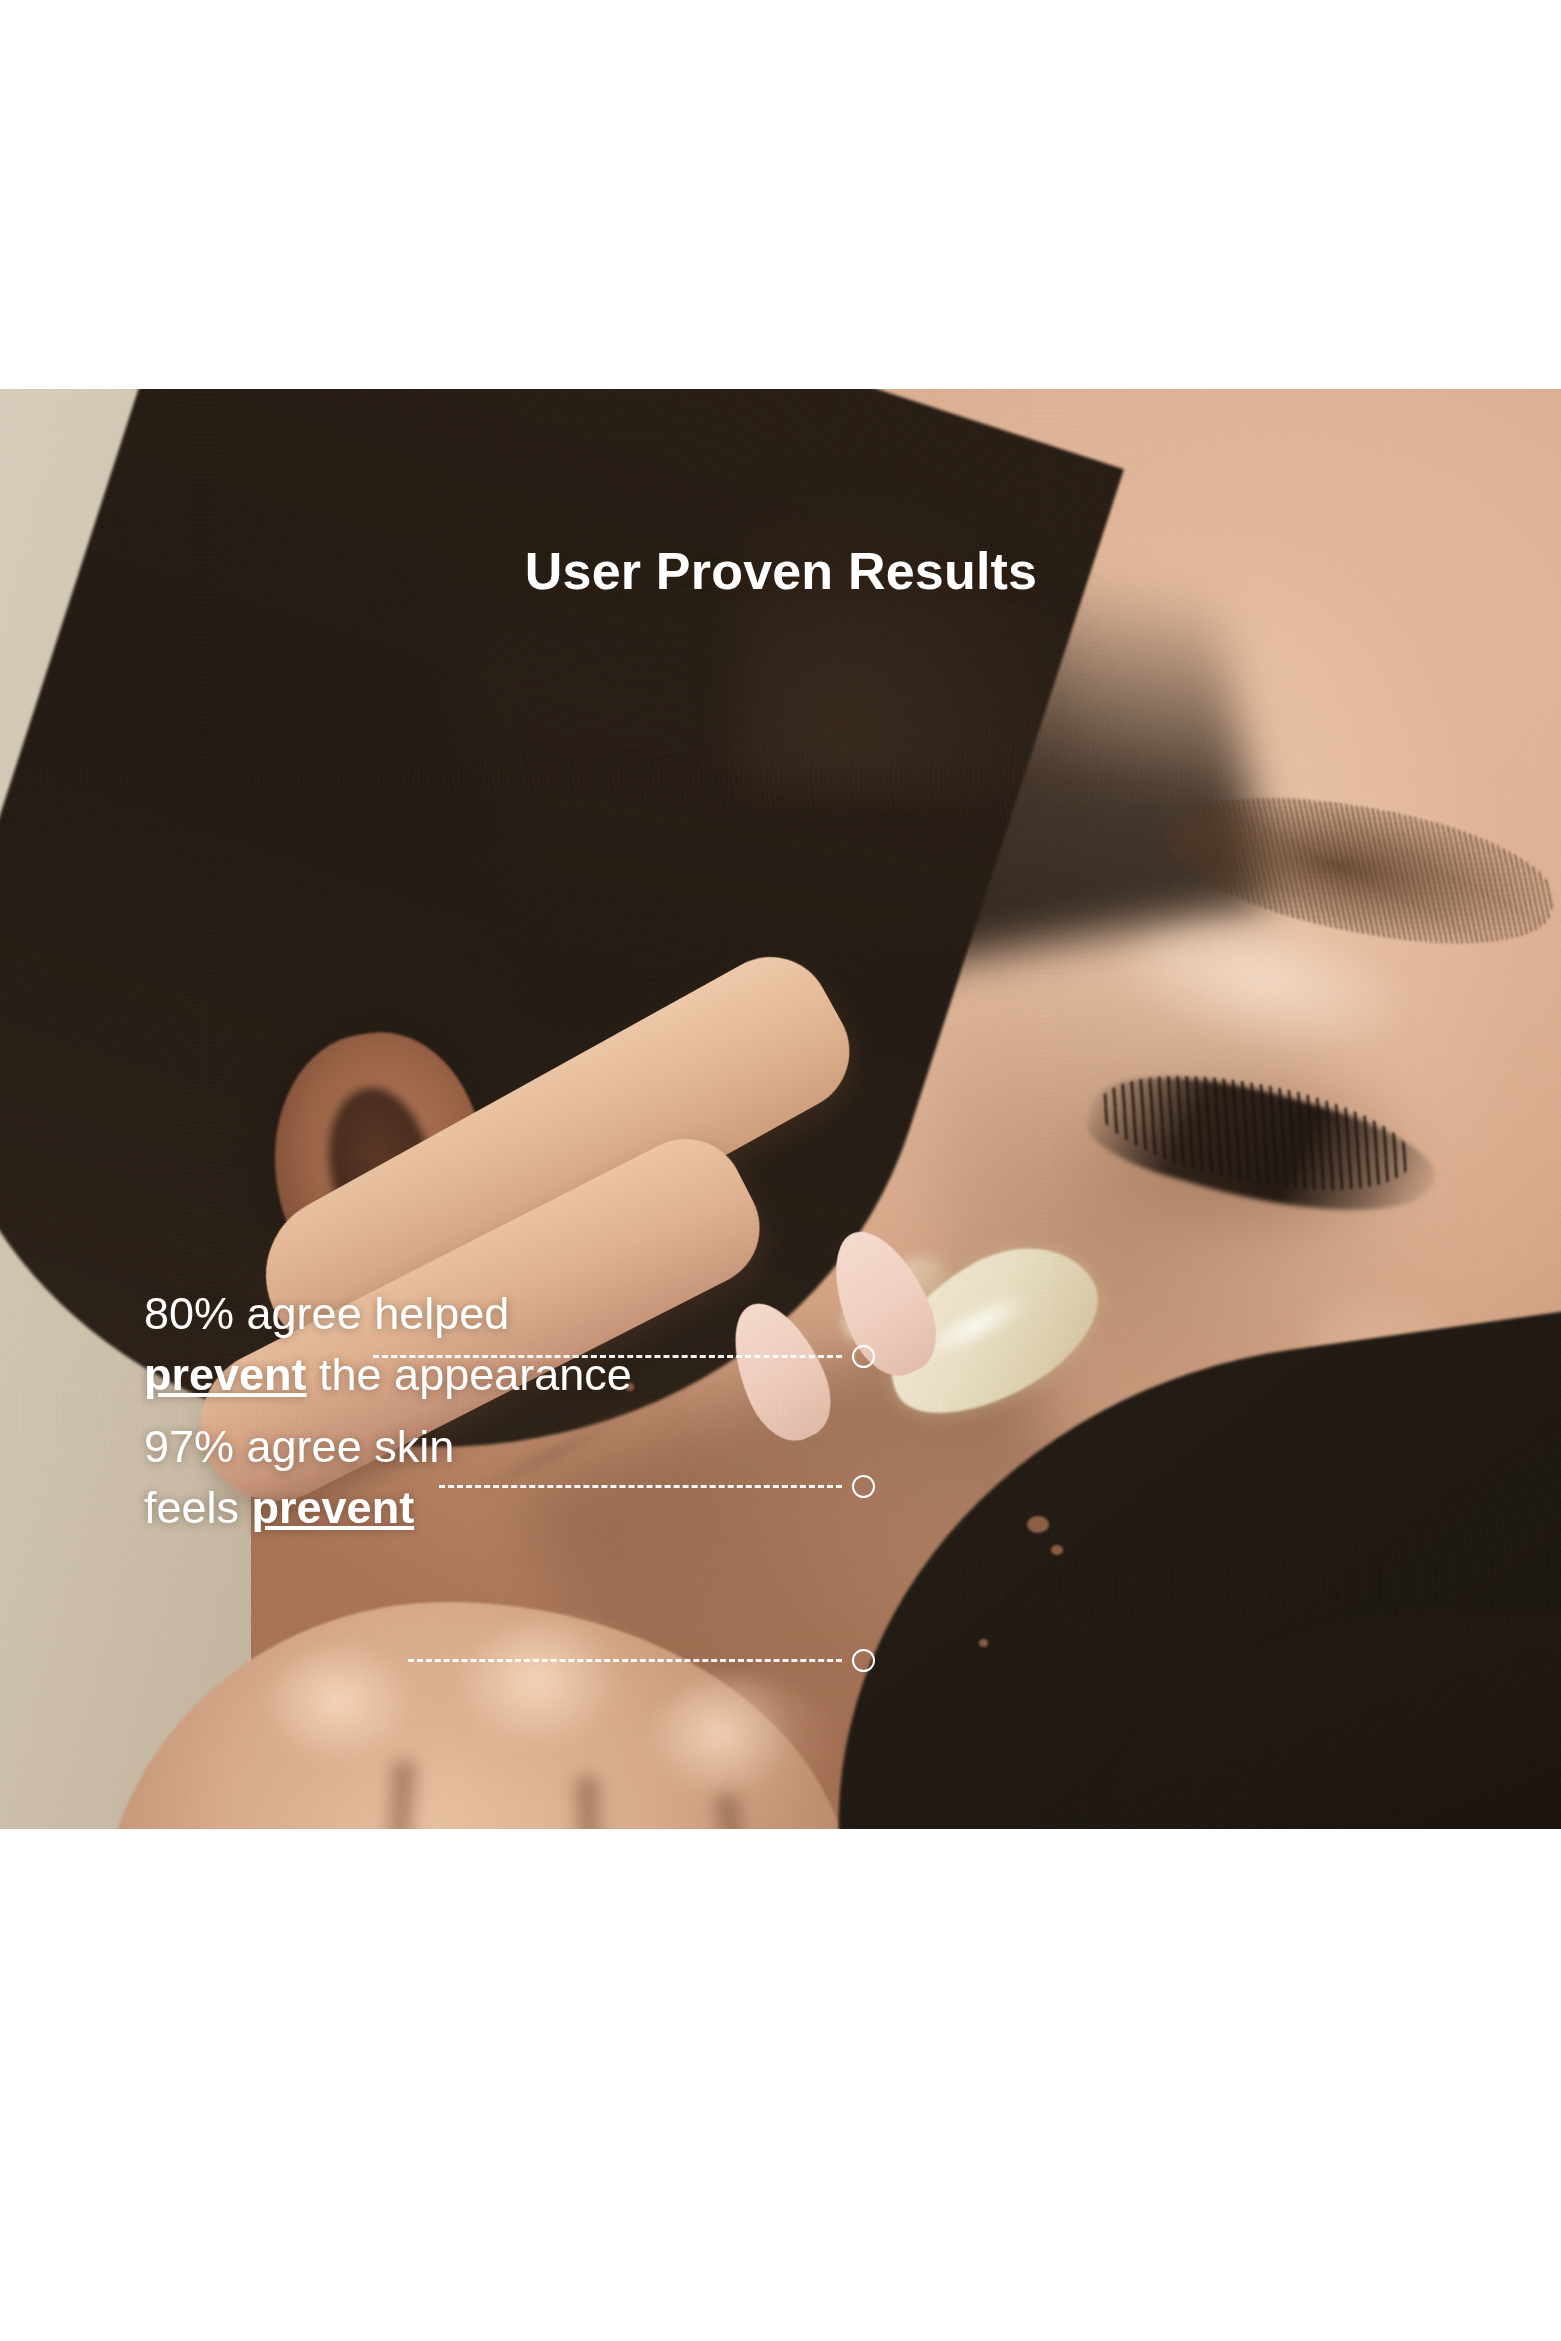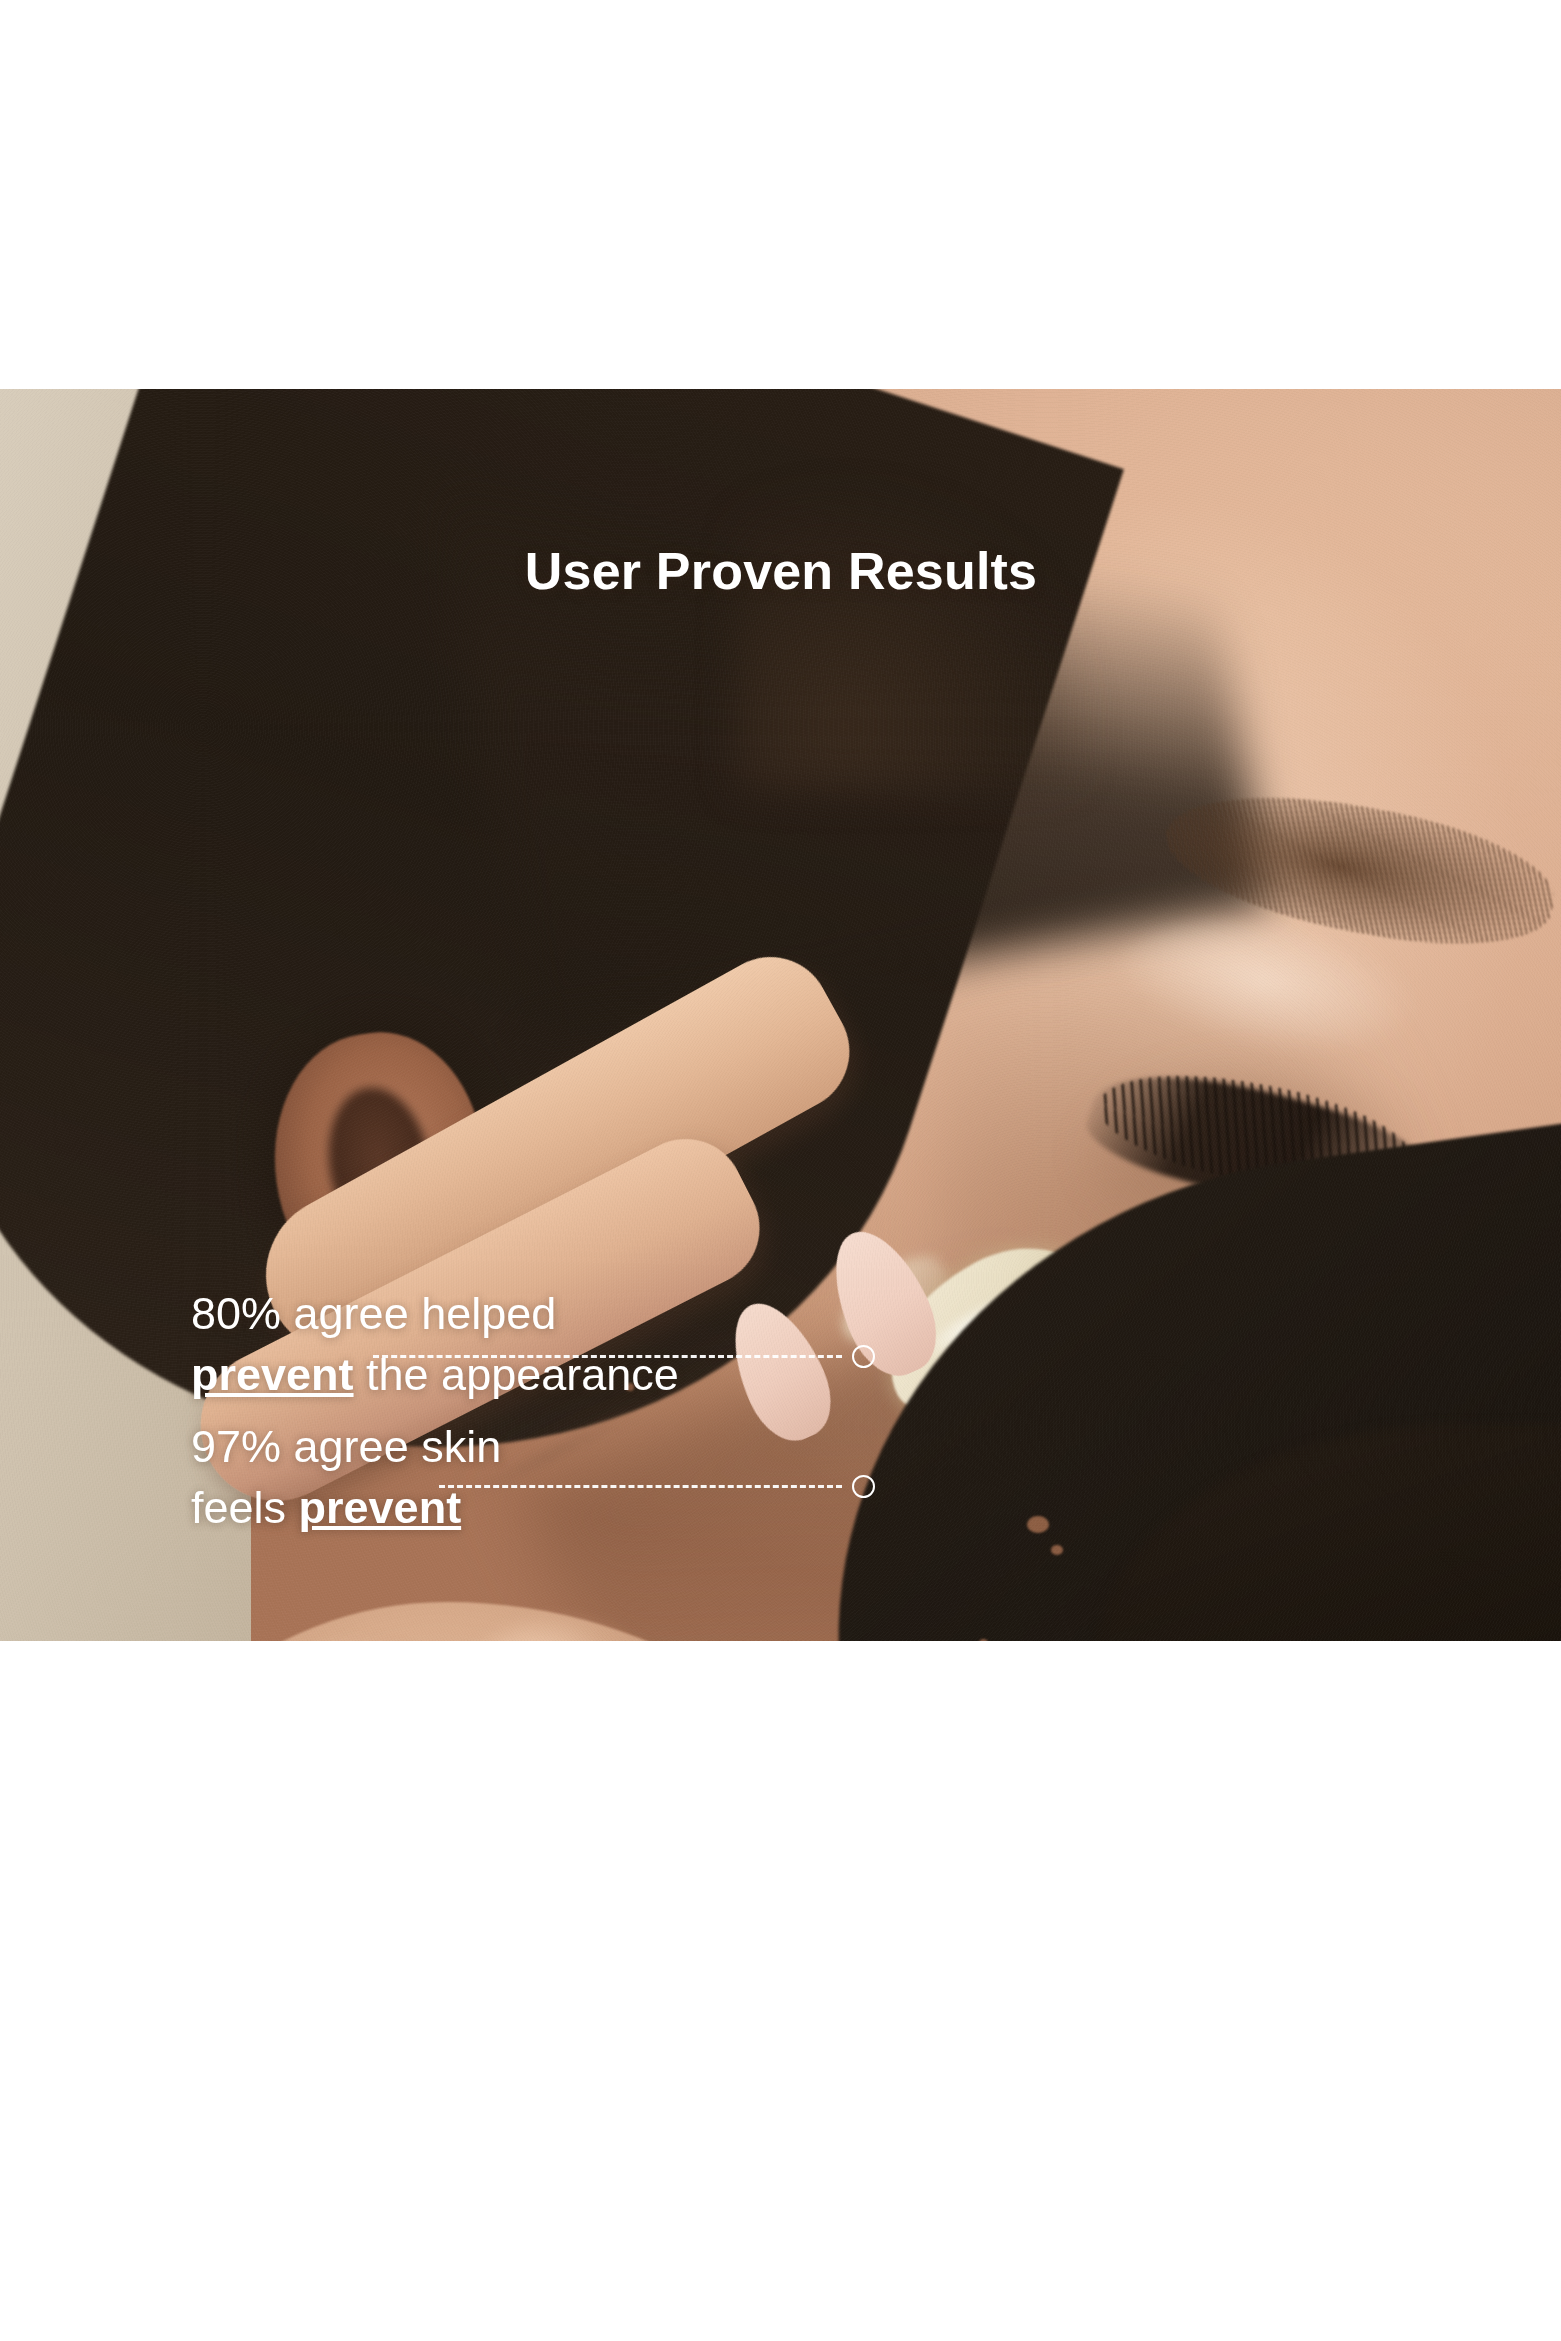--- a/index.html
+++ b/index.html
@@ -8,21 +8,21 @@
     width:1562px;height:2342px;
     font-family:"Liberation Sans","DejaVu Sans",sans-serif;
     overflow:hidden;position:relative;
   }
 
   
   .page{position:absolute;inset:0;background:#ffffff;}
 
   
   .photo{
-    position:absolute;left:0;top:389px;width:1562px;height:1252px;
+    position:absolute;left:0;top:389px;width:1562px;height:1440px;
     overflow:hidden;background:#c8a487;
   }
 
   
   .bg-wall{
     position:absolute;left:0;top:0;width:519px;height:100%;
     background:
       linear-gradient(105deg,#d8cdbb 0%,#cfc2ae 35%,#c3b49e 70%,#b7a791 100%);
   }
   .bg-wall-fade{
@@ -283,21 +283,20 @@
   }
 
   .stat{
     position:absolute;left:144px;
     color:#ffffff;
     font-size:45px;
     line-height:61px;
     font-weight:400;
     text-shadow:0 0.8px 8.4px rgba(60,38,24,.42);
     white-space:nowrap;
-    margin-left:47px;
   }
   .stat b{font-weight:700;text-decoration:underline;}
   .stat.s1{top:894px;}   
   .stat.s2{top:1027px;}   
   .stat.s3{top:1202px;}   
 
   
   .leader{
     position:absolute;height:23.4px;display:flex;align-items:center;
     pointer-events:none;

